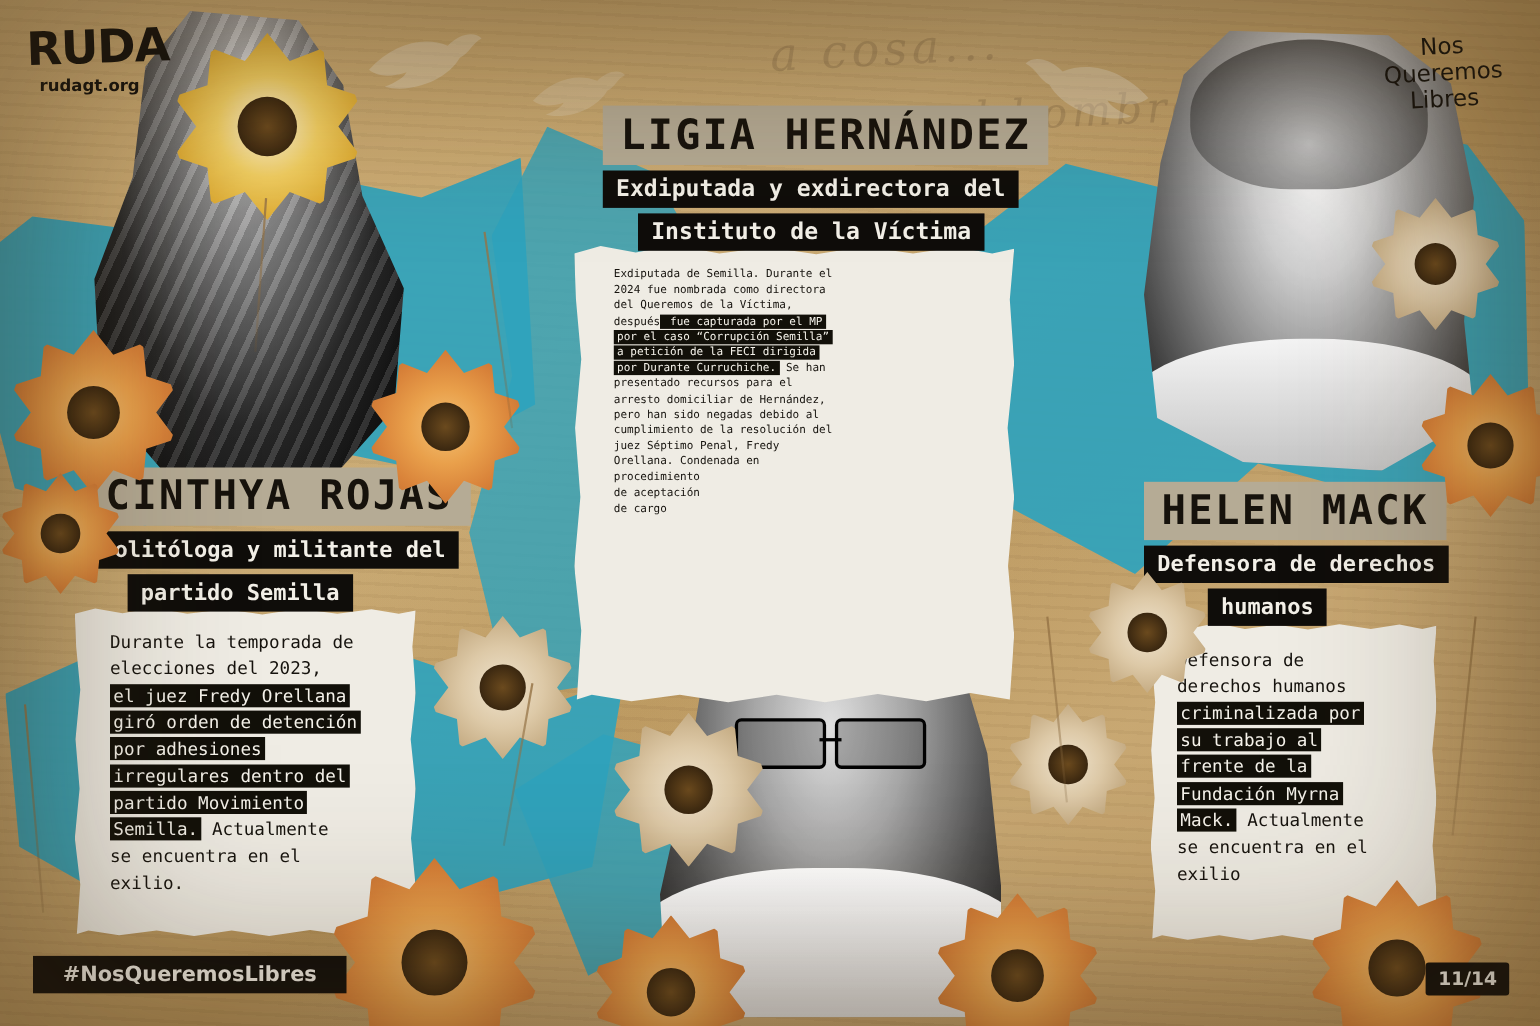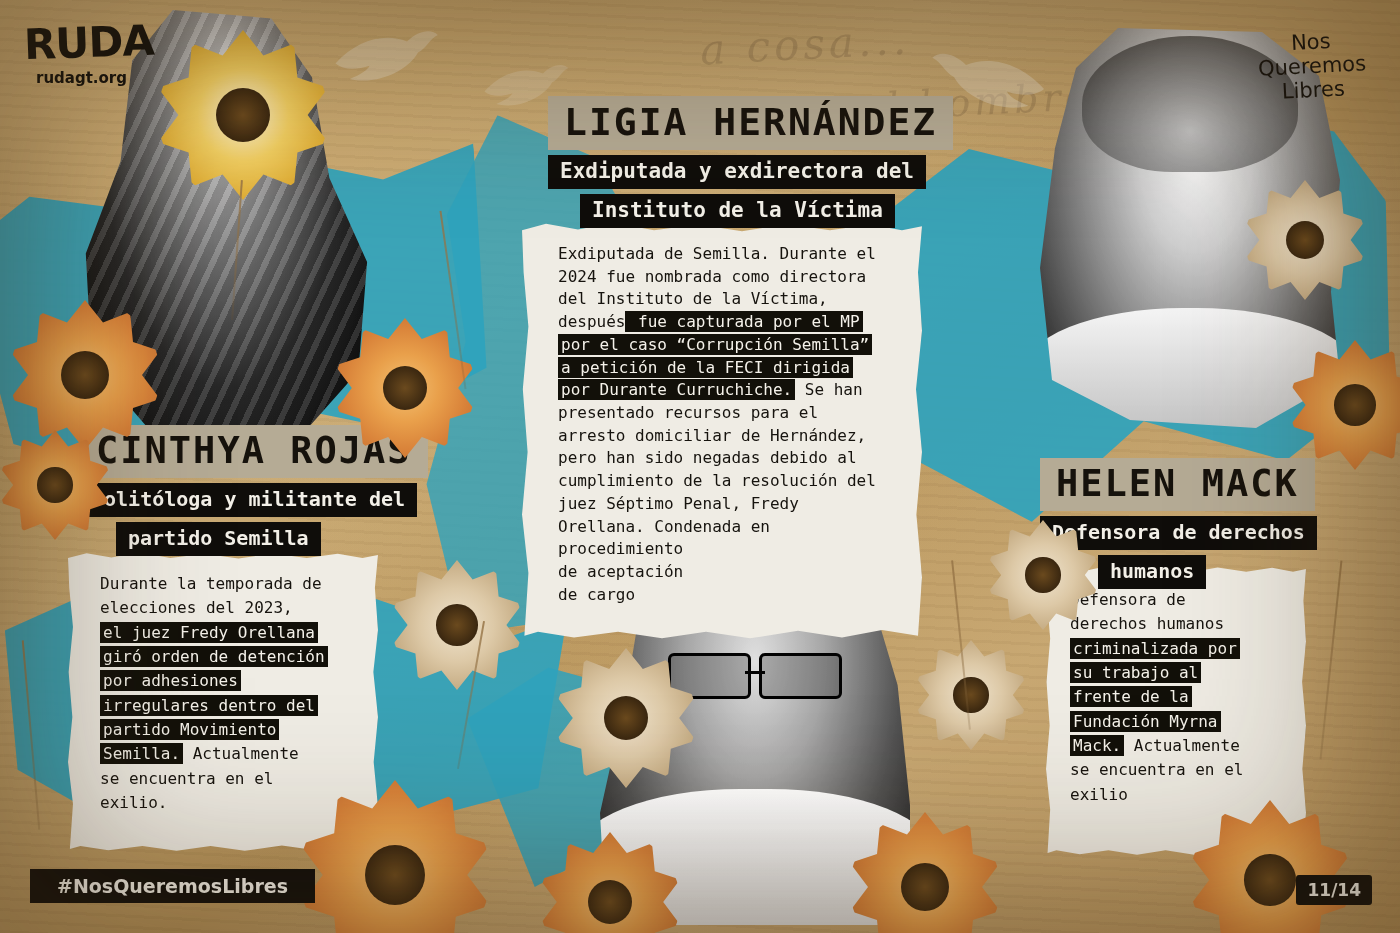--- a/index.html
+++ b/index.html
@@ -351,24 +351,24 @@
   </div>
 
   <div class="note torn" style="left:522px; top:222px; width:400px; height:418px;"></div>
 
   <div style="position:absolute; left:548px; top:96px; width:390px;">
     <div class="plaque-name" style="font-size:38px;">LIGIA HERNÁNDEZ</div>
     <div class="role-line"><span class="plaque-role" style="font-size:21px;">Exdiputada y exdirectora del</span></div>
     <div class="role-line" style="margin-left:32px;"><span class="plaque-role" style="font-size:21px;">Instituto de la Víctima</span></div>
   </div>
 
-  <div class="body-text" style="position:absolute; left:558px; top:243px; width:360px; font-size:16px;">
+  <div class="body-text" style="position:absolute; left:558px; top:243px; width:360px; font-size:10px;">
     <div><span>Exdiputada de Semilla. Durante el</span></div>
     <div><span>2024 fue nombrada como directora</span></div>
-    <div><span>del Instituto de la Víctima,</span></div>
+    <div><span>del Queremos de la Víctima,</span></div>
     <div><span>después</span><span class="hl"> fue capturada por el MP</span></div>
     <div><span class="hl">por el caso “Corrupción Semilla”</span></div>
     <div><span class="hl">a petición de la FECI dirigida</span></div>
     <div><span class="hl">por Durante Curruchiche.</span><span> Se han</span></div>
     <div><span>presentado recursos para el</span></div>
     <div><span>arresto domiciliar de Hernández,</span></div>
     <div><span>pero han sido negadas debido al</span></div>
     <div><span>cumplimiento de la resolución del</span></div>
     <div><span>juez Séptimo Penal, Fredy</span></div>
     <div><span>Orellana. Condenada en</span></div>
@@ -393,21 +393,21 @@
     <div><span class="hl">por adhesiones</span></div>
     <div><span class="hl">irregulares dentro del</span></div>
     <div><span class="hl">partido Movimiento</span></div>
     <div><span class="hl">Semilla.</span><span> Actualmente</span></div>
     <div><span>se encuentra en el</span></div>
     <div><span>exilio.</span></div>
   </div>
 
   <div class="note torn" style="left:1046px; top:566px; width:260px; height:290px;"></div>
 
-  <div style="position:absolute; left:1040px; top:438px; width:340px;margin-top:20px;">
+  <div style="position:absolute; left:1040px; top:438px; width:340px;">
     <div class="plaque-name" style="font-size:37px;">HELEN MACK</div>
     <div class="role-line"><span class="plaque-role" style="font-size:20px;">Defensora de derechos</span></div>
     <div class="role-line" style="margin-left:58px;"><span class="plaque-role" style="font-size:20px;">humanos</span></div>
   </div>
 
   <div class="body-text" style="position:absolute; left:1070px; top:588px; width:240px; font-size:16px; line-height:1.52;">
     <div><span>Defensora de</span></div>
     <div><span>derechos humanos</span></div>
     <div><span class="hl">criminalizada por</span></div>
     <div><span class="hl">su trabajo al</span></div>

